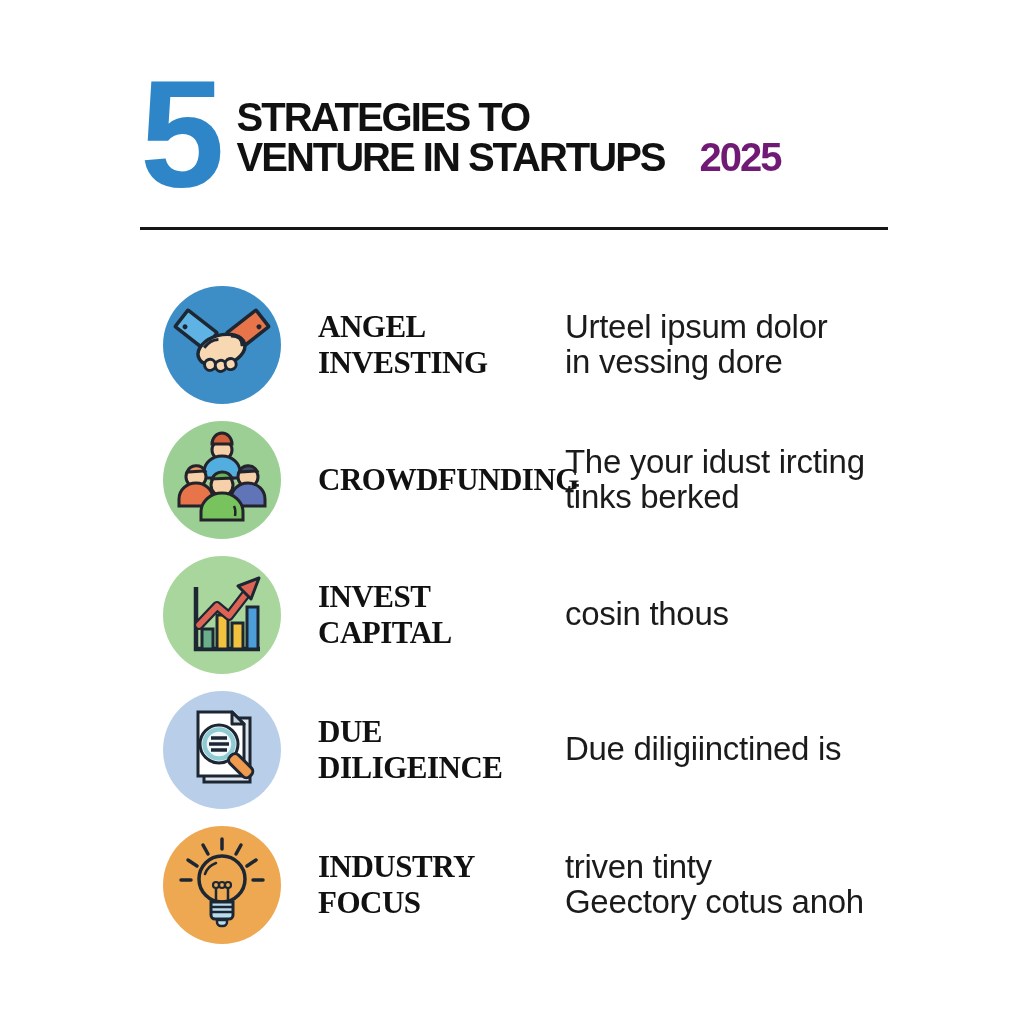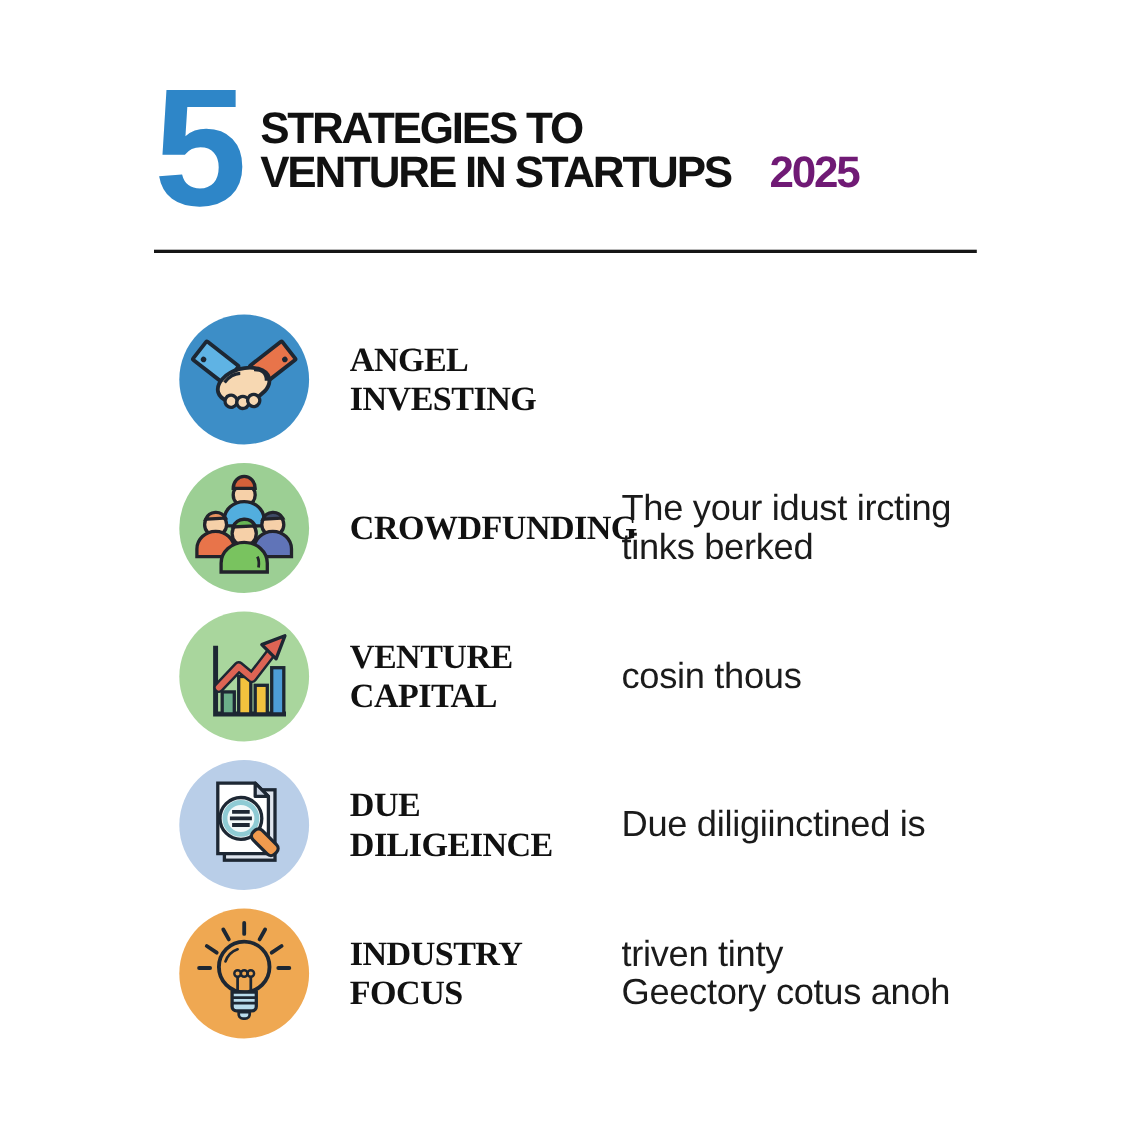--- a/index.html
+++ b/index.html
@@ -108,20 +108,24 @@
             <ellipse cx="50" cy="55" rx="24" ry="15" fill="#f7d8b2" stroke="#1d2733" stroke-width="3.5"></ellipse>
             <circle cx="35" cy="66" r="5.5" fill="#f7d8b2" stroke="#1d2733" stroke-width="3"></circle>
             <circle cx="45" cy="70" r="5.5" fill="#f7d8b2" stroke="#1d2733" stroke-width="3"></circle>
             <circle cx="55" cy="71" r="5.5" fill="#f7d8b2" stroke="#1d2733" stroke-width="3"></circle>
             <path d="M63 44 q11 3 8 13" fill="none" stroke="#1d2733" stroke-width="3"></path>
             <path d="M34 48 q8 -6 16 -4" fill="none" stroke="#1d2733" stroke-width="3"></path>
           </g>
         </svg>
       </div>
       <div class="label">ANGEL INVESTING</div>
+      <div class="desc">
+        <div>Urteel ipsum dolor</div>
+        <div>in vessing dore</div>
+      </div>
     </div>
 
     <div class="row">
       <div class="circle" style="background-color: rgb(156, 207, 148);">
         <svg viewBox="0 0 100 100">
           <g>
             <circle cx="50" cy="20" r="10" fill="#f6d0a8" stroke="#22232b" stroke-width="3"></circle>
             <path d="M40 14 a10 11 0 0 1 20 0 z" fill="#d4603a" stroke="#22232b" stroke-width="3"></path>
             <path d="M32 48 v-6 a18 16 0 0 1 36 0 v6 z" fill="#52aede" stroke="#22232b" stroke-width="3"></path>
           </g>
@@ -156,21 +160,21 @@
           <polyline points="24,22 24,84 88,84" fill="none" stroke="#1d2733" stroke-width="4.5"></polyline>
           <rect x="30" y="64" width="11" height="20" fill="#6bae8a" stroke="#1d2733" stroke-width="3"></rect>
           <rect x="45" y="50" width="11" height="34" fill="#f2c23e" stroke="#1d2733" stroke-width="3"></rect>
           <rect x="60" y="58" width="11" height="26" fill="#f2c23e" stroke="#1d2733" stroke-width="3"></rect>
           <rect x="75" y="42" width="11" height="42" fill="#4d9dd8" stroke="#1d2733" stroke-width="3"></rect>
           <polyline points="27,60 45,41 57,51 74,29" fill="none" stroke="#1d2733" stroke-width="10" stroke-linejoin="round" stroke-linecap="round"></polyline>
           <polyline points="27,60 45,41 57,51 74,29" fill="none" stroke="#dd6454" stroke-width="5.5" stroke-linejoin="round" stroke-linecap="round"></polyline>
           <polygon points="66,21 87,13 79,34" fill="#dd6454" stroke="#1d2733" stroke-width="3" stroke-linejoin="round"></polygon>
         </svg>
       </div>
-      <div class="label">VENTURE CAPITAL</div>
+      <div class="label">INVEST CAPITAL</div>
       <div class="desc">
         <div>cosin thous</div>
       </div>
     </div>
 
     <div class="row">
       <div class="circle" style="background-color: rgb(185, 206, 232);">
         <svg viewBox="0 0 100 100">
           <rect x="32" y="18" width="46" height="64" fill="#dfe5ee" stroke="#1d2733" stroke-width="3"></rect>
           <path d="M26 12 h34 l12 12 v52 h-46 z" fill="#ffffff" stroke="#1d2733" stroke-width="3"></path>

